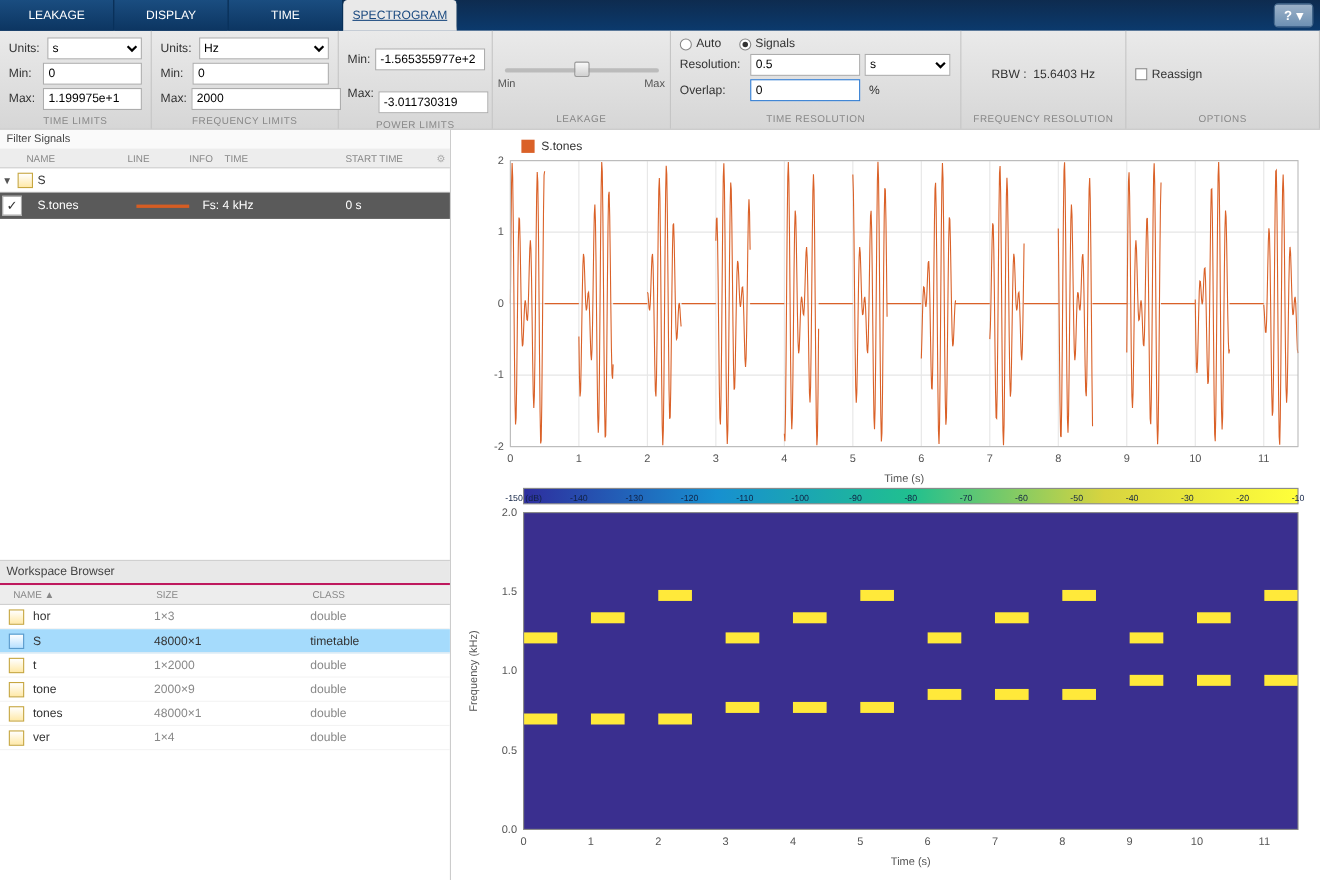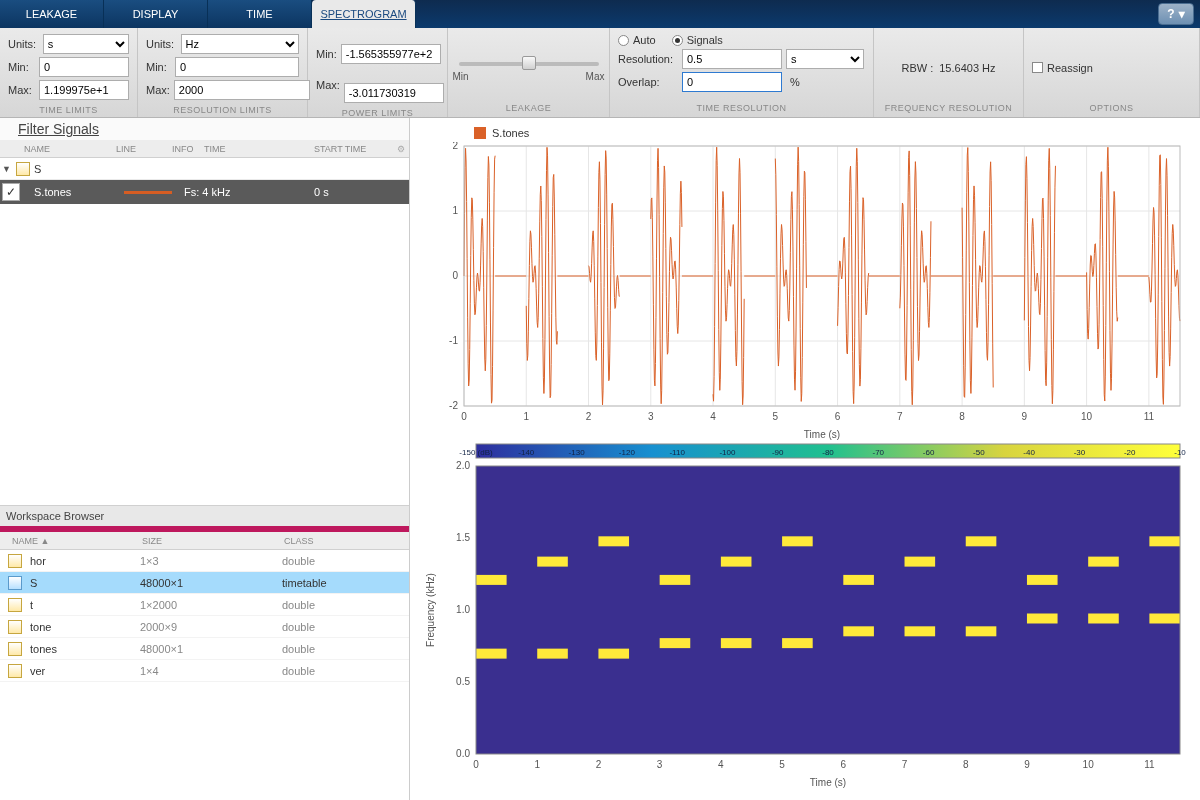--- a/index.html
+++ b/index.html
@@ -29,35 +29,35 @@
 .radio-dot { width: 11px; height: 11px; border: 1px solid #888; border-radius: 50%; background: #fff; display: flex; align-items: center; justify-content: center; }
 .radio-dot.checked::after { content: ""; width: 5px; height: 5px; background: #333; border-radius: 50%; }
 .checkbox { display: inline-flex; align-items: center; gap: 4px; cursor: pointer; }
 .checkbox-box { width: 11px; height: 11px; border: 1px solid #888; background: #fff; }
 
 
 .workspace { display: flex; height: 682px; }
 .left { width: 410px; display: flex; flex-direction: column; border-right: 1px solid #ccc; background: #fff; }
 .right { flex: 1; background: #fff; padding: 6px 10px 4px 10px; display: flex; flex-direction: column; }
 
-.filter-title { padding: 3px 18px; font-size: 14px; color: #444; background: #fafafa; text-decoration: underline; }
+.filter-title { padding: 3px 6px; font-size: 10px; color: #444; background: #fafafa; }
 .sig-header { display: flex; background: #ededed; border-bottom: 1px solid #d0d0d0; font-size: 9px; color: #888; height: 18px; align-items: center; padding-left: 18px; }
 .sig-header .col { padding: 0 6px; }
 .sig-group-row { display: flex; align-items: center; height: 22px; padding-left: 2px; border-bottom: 1px solid #eaeaea; }
 .sig-group-row .disc { width: 10px; color: #555; font-size: 9px; cursor: pointer; }
 .table-icon { width: 14px; height: 14px; border: 1px solid #c6a63f; background: linear-gradient(#fff,#ffe9a8); margin: 0 4px; }
 .signal-row { display: flex; align-items: center; height: 24px; background: #5a5a5a; color: #fff; font-size: 11px; }
 .signal-row .chk { width: 18px; height: 18px; background: #fff; border: 1px solid #aaa; margin-left: 2px; display: flex; align-items: center; justify-content: center; color: #333; font-size: 12px; }
 .signal-row .name { width: 98px; padding-left: 14px; }
 .signal-row .line { width: 60px; display: flex; align-items: center; justify-content: center; }
 .signal-row .line-swatch { width: 48px; height: 3px; background: #d65d23; }
 .signal-row .info { width: 130px; padding-left: 6px; }
 .signal-row .start { flex: 1; padding-left: 6px; }
 
-.wsb-title { background: #e8e8e8; padding: 4px 6px; font-size: 11px; color: #444; border-top: 1px solid #d0d0d0; border-bottom: 6px solid #be185d; }
+.wsb-title { background: #e8e8e8; padding: 4px 6px; font-size: 11px; color: #444; border-top: 1px solid #d0d0d0; border-bottom: 2px solid #be185d; }
 .ws-head { display: flex; font-size: 9px; color: #888; background: #ededed; border-bottom: 1px solid #d0d0d0; height: 18px; align-items: center; padding-left: 6px; }
 .ws-head .wcol { padding: 0 6px; }
 .ws-row { display: flex; align-items: center; height: 22px; border-bottom: 1px solid #f3f3f3; padding-left: 4px; font-size: 11px; color: #888; }
 .ws-row.sel { background: #a5dbfc; color: #333; }
 .ws-row .wname { width: 136px; color: #333; display: flex; align-items: center; gap: 4px; }
 .ws-row .wsize { width: 142px; }
 .ws-row .wclass { flex: 1; }
 
 
 .legend { display: flex; align-items: center; gap: 6px; padding-left: 54px; height: 18px; font-size: 11px; }
@@ -107,21 +107,21 @@
         </div>
       <div class="row">
           <span class="lbl">Min:</span>
         <input type="text" class="field" style="width: 124px;" value="0">
         </div>
       <div class="row">
           <span class="lbl">Max:</span>
         <input type="text" class="field" style="width: 136px;" value="2000">
         </div>
     </div>
-    <div class="panel-title">RESOLUTION LIMITS</div>
+    <div class="panel-title">FREQUENCY LIMITS</div>
   </div>
 
   <div class="panel" style="width:140px">
     <div class="panel-body" style="padding-top:10px">
       <div class="row">
           <span class="lbl" style="width:28px">Min:</span>
         <input type="text" class="field" style="width: 100px;" value="-1.565355977e+2">
         </div>
       <div class="row">
           <span class="lbl" style="width:28px">Max:</span>

